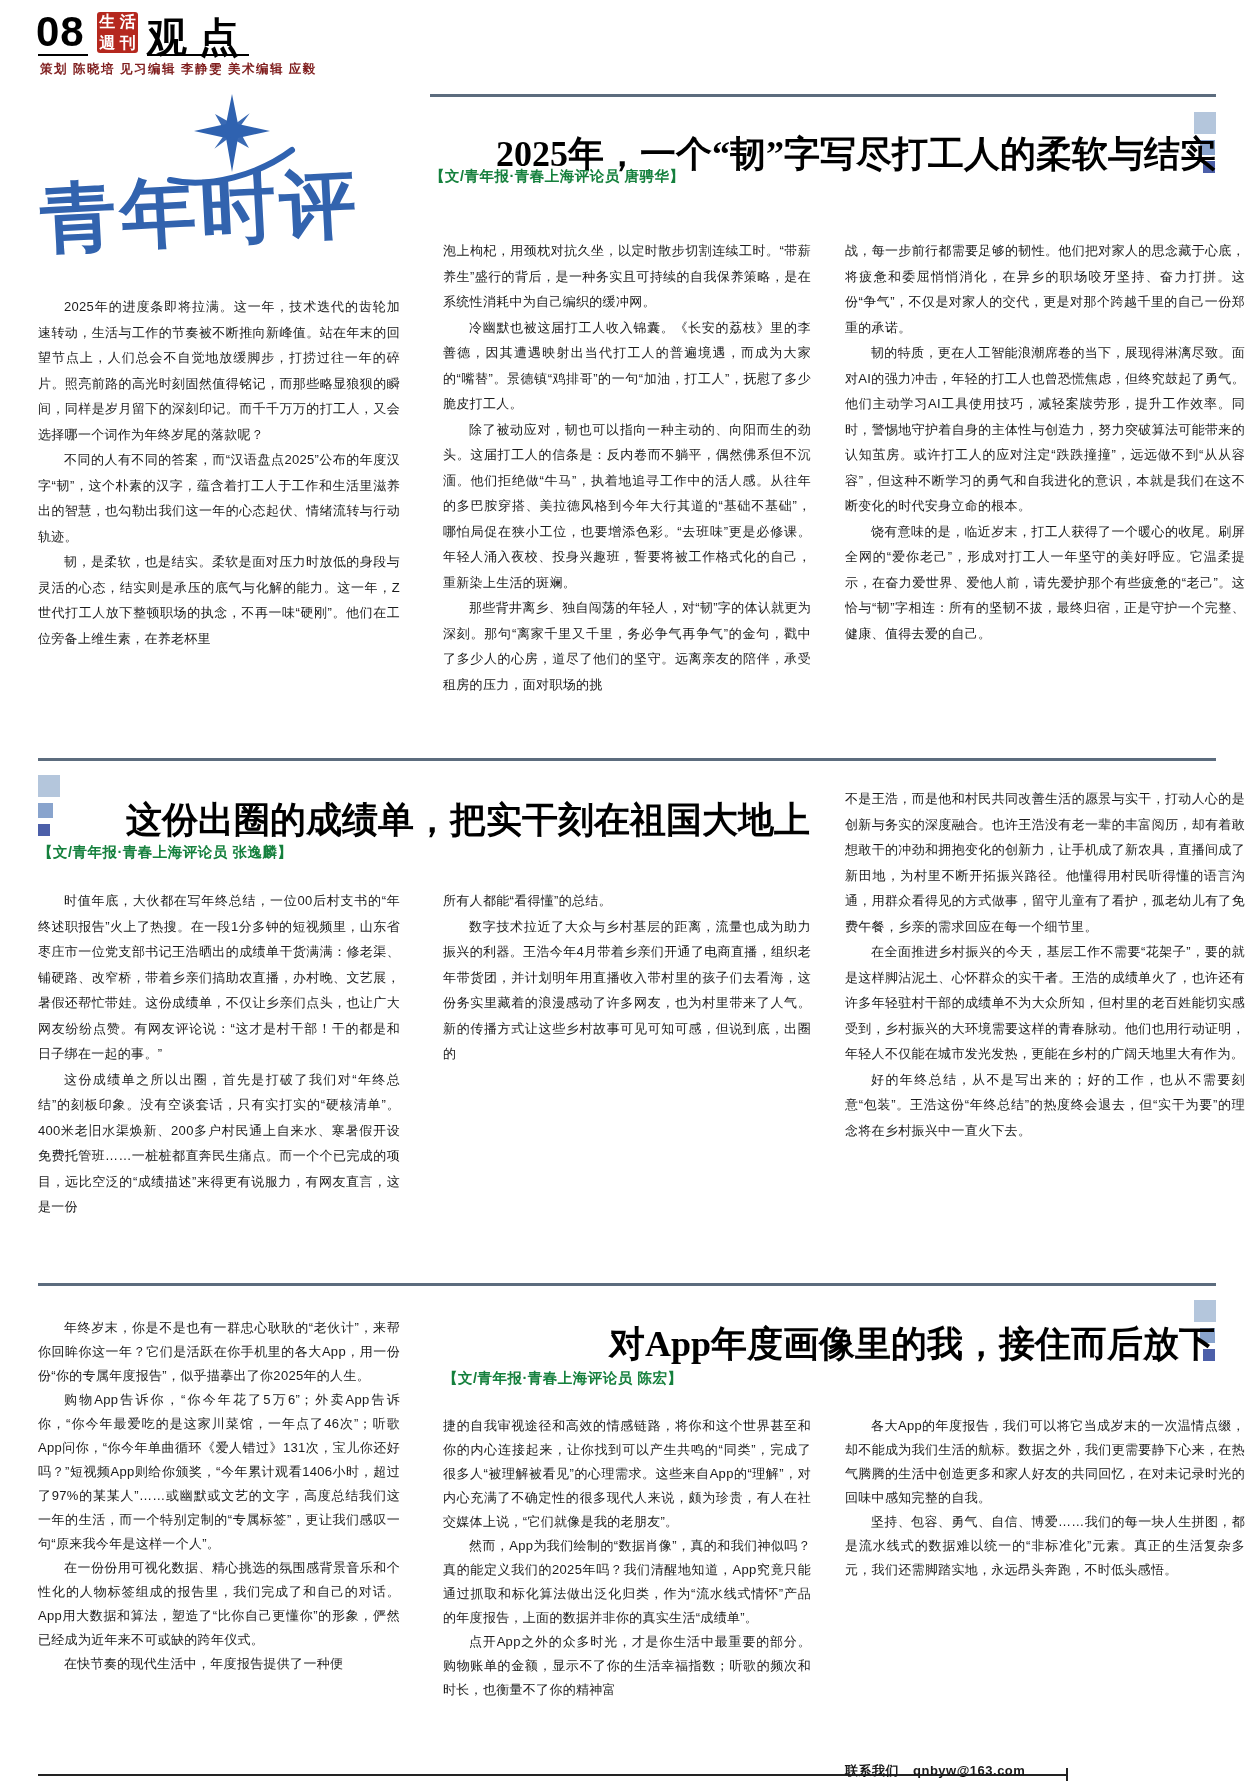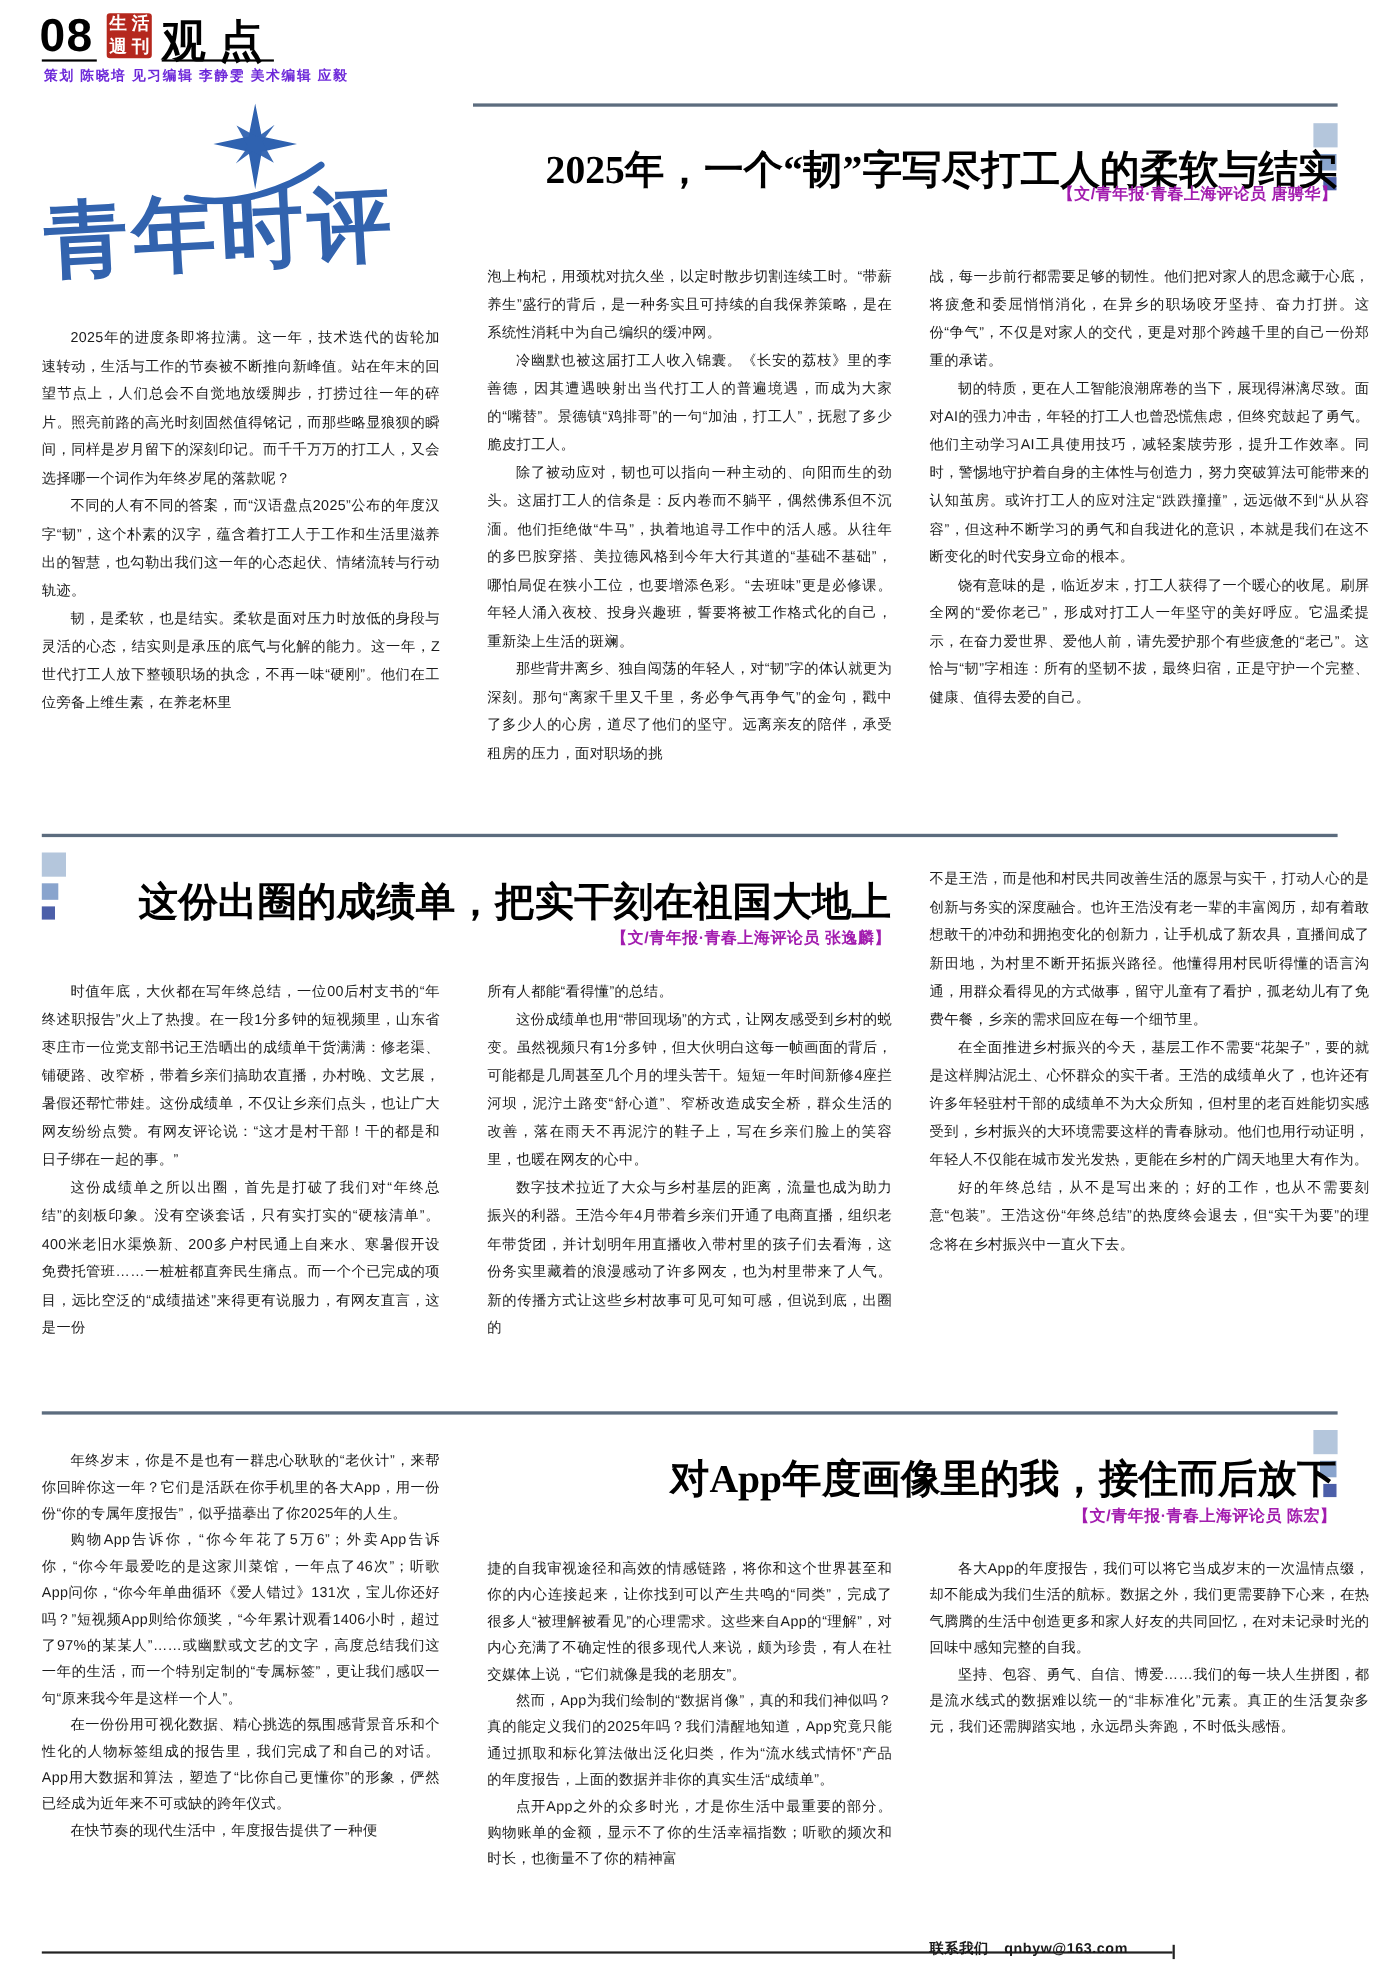--- a/index.html
+++ b/index.html
@@ -6,27 +6,27 @@
   .page{position:relative;width:1252px;height:1792px;background:#ffffff;margin:0 auto;
         font-family:"Liberation Sans",sans-serif;color:#141414;overflow:hidden}
   
   .page-num{position:absolute;left:36px;top:8px;font-size:42px;font-weight:bold;letter-spacing:1px;color:#000}
   .num-rule{position:absolute;left:38px;top:54px;width:50px;height:2px;background:#000}
   .seal{position:absolute;left:97px;top:12px;width:41px;height:41px;background:#b5281e;border-radius:3px;
         display:grid;grid-template-columns:1fr 1fr;align-items:center;justify-items:center;
         color:#fff;font-family:"Liberation Serif",serif;font-weight:bold;font-size:16px;line-height:18px}
   .section-title{position:absolute;left:147px;top:10px;font-size:40px;font-weight:bold;letter-spacing:12px;color:#000}
   .section-rule{position:absolute;left:147px;top:54px;width:102px;height:2px;background:#000}
-  .credits{position:absolute;left:40px;top:61px;font-size:12.5px;font-weight:bold;letter-spacing:1.5px;color:#6d28d9}
+  .credits{position:absolute;left:40px;top:61px;font-size:12.5px;font-weight:bold;letter-spacing:1.5px;color:#7f1d1d}
   
   .hrule{position:absolute;height:3px;background:#5c6c7e}
   .sq{position:absolute}
   .title{position:absolute;font-family:"Liberation Serif",serif;font-weight:bold;color:#000;
          text-align:right;white-space:nowrap}
-  .byline{position:absolute;text-align:right;font-size:14.5px;font-weight:bold;color:#a21caf;letter-spacing:0.5px}
+  .byline{position:absolute;text-align:left;font-size:14.5px;font-weight:bold;color:#15803d;letter-spacing:0.5px}
   .col{position:absolute;text-align:justify;overflow:hidden;color:#1b1b1b}
   .col p{margin:0;font-size:13px;line-height:25.5px;letter-spacing:0.3px}
   .col p.indent{text-indent:2em}
   .col-a3 p{line-height:24px}
   
   .logo{position:absolute;left:38px;top:94px;width:362px;height:198px}
   .logo-star{position:absolute;left:128px;top:0px}
   .logo-text{position:absolute;left:2px;top:66px;width:360px;font-family:"Liberation Serif",serif;
              font-weight:bold;font-size:76px;letter-spacing:4px;color:#3263ae;transform:rotate(-3deg);white-space:nowrap}
   
@@ -118,21 +118,20 @@
     <span class="sq" style="left: 38px; top: 824px; width: 12px; height: 12px; background: rgb(76, 95, 169);"></span>
     <h1 class="title a2-title">这份出圈的成绩单，把实干刻在祖国大地上</h1>
     <div class="byline a2-byline">【文/青年报·青春上海评论员 张逸麟】</div>
 
     <div class="col a2-c1">
         <p class="indent">时值年底，大伙都在写年终总结，一位00后村支书的“年终述职报告”火上了热搜。在一段1分多钟的短视频里，山东省枣庄市一位党支部书记王浩晒出的成绩单干货满满：修老渠、铺硬路、改窄桥，带着乡亲们搞助农直播，办村晚、文艺展，暑假还帮忙带娃。这份成绩单，不仅让乡亲们点头，也让广大网友纷纷点赞。有网友评论说：“这才是村干部！干的都是和日子绑在一起的事。”</p>
         <p class="indent">这份成绩单之所以出圈，首先是打破了我们对“年终总结”的刻板印象。没有空谈套话，只有实打实的“硬核清单”。400米老旧水渠焕新、200多户村民通上自来水、寒暑假开设免费托管班……一桩桩都直奔民生痛点。而一个个已完成的项目，远比空泛的“成绩描述”来得更有说服力，有网友直言，这是一份</p>
       </div>
     <div class="col a2-c2">
         <p class="cont">所有人都能“看得懂”的总结。</p>
-        <p class="indent">这份成绩单也用“带回现场”的方式，让网友感受到乡村的蜕变。虽然视频只有1分多钟，但大伙明白这每一帧画面的背后，可能都是几周甚至几个月的埋头苦干。短短一年时间新修4座拦河坝，泥泞土路变“舒心道”、窄桥改造成安全桥，群众生活的改善，落在雨天不再泥泞的鞋子上，写在乡亲们脸上的笑容里，也暖在网友的心中。</p>
         <p class="indent">数字技术拉近了大众与乡村基层的距离，流量也成为助力振兴的利器。王浩今年4月带着乡亲们开通了电商直播，组织老年带货团，并计划明年用直播收入带村里的孩子们去看海，这份务实里藏着的浪漫感动了许多网友，也为村里带来了人气。新的传播方式让这些乡村故事可见可知可感，但说到底，出圈的</p>
       </div>
     <div class="col a2-c3">
         <p class="cont">不是王浩，而是他和村民共同改善生活的愿景与实干，打动人心的是创新与务实的深度融合。也许王浩没有老一辈的丰富阅历，却有着敢想敢干的冲劲和拥抱变化的创新力，让手机成了新农具，直播间成了新田地，为村里不断开拓振兴路径。他懂得用村民听得懂的语言沟通，用群众看得见的方式做事，留守儿童有了看护，孤老幼儿有了免费午餐，乡亲的需求回应在每一个细节里。</p>
         <p class="indent">在全面推进乡村振兴的今天，基层工作不需要“花架子”，要的就是这样脚沾泥土、心怀群众的实干者。王浩的成绩单火了，也许还有许多年轻驻村干部的成绩单不为大众所知，但村里的老百姓能切实感受到，乡村振兴的大环境需要这样的青春脉动。他们也用行动证明，年轻人不仅能在城市发光发热，更能在乡村的广阔天地里大有作为。</p>
         <p class="indent">好的年终总结，从不是写出来的；好的工作，也从不需要刻意“包装”。王浩这份“年终总结”的热度终会退去，但“实干为要”的理念将在乡村振兴中一直火下去。</p>
       </div>
   </section>
 
   <section>

